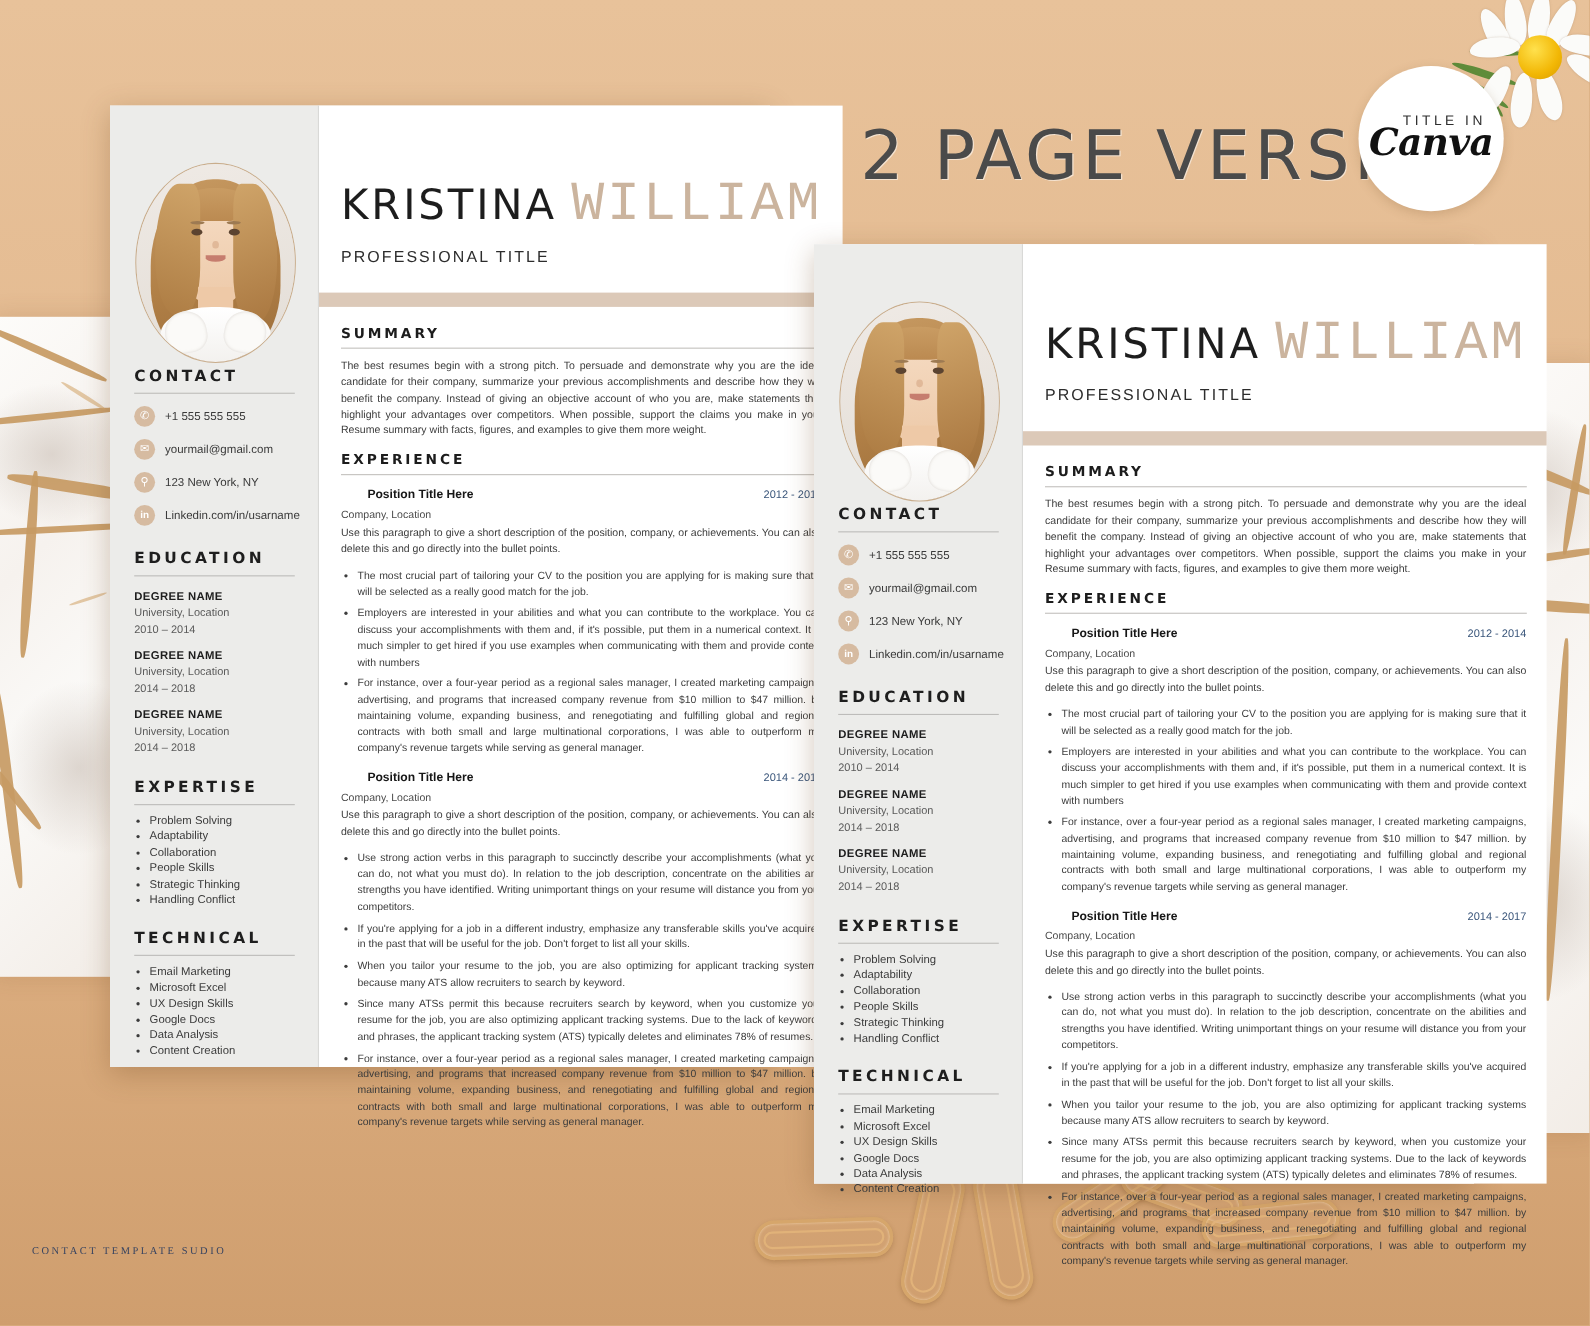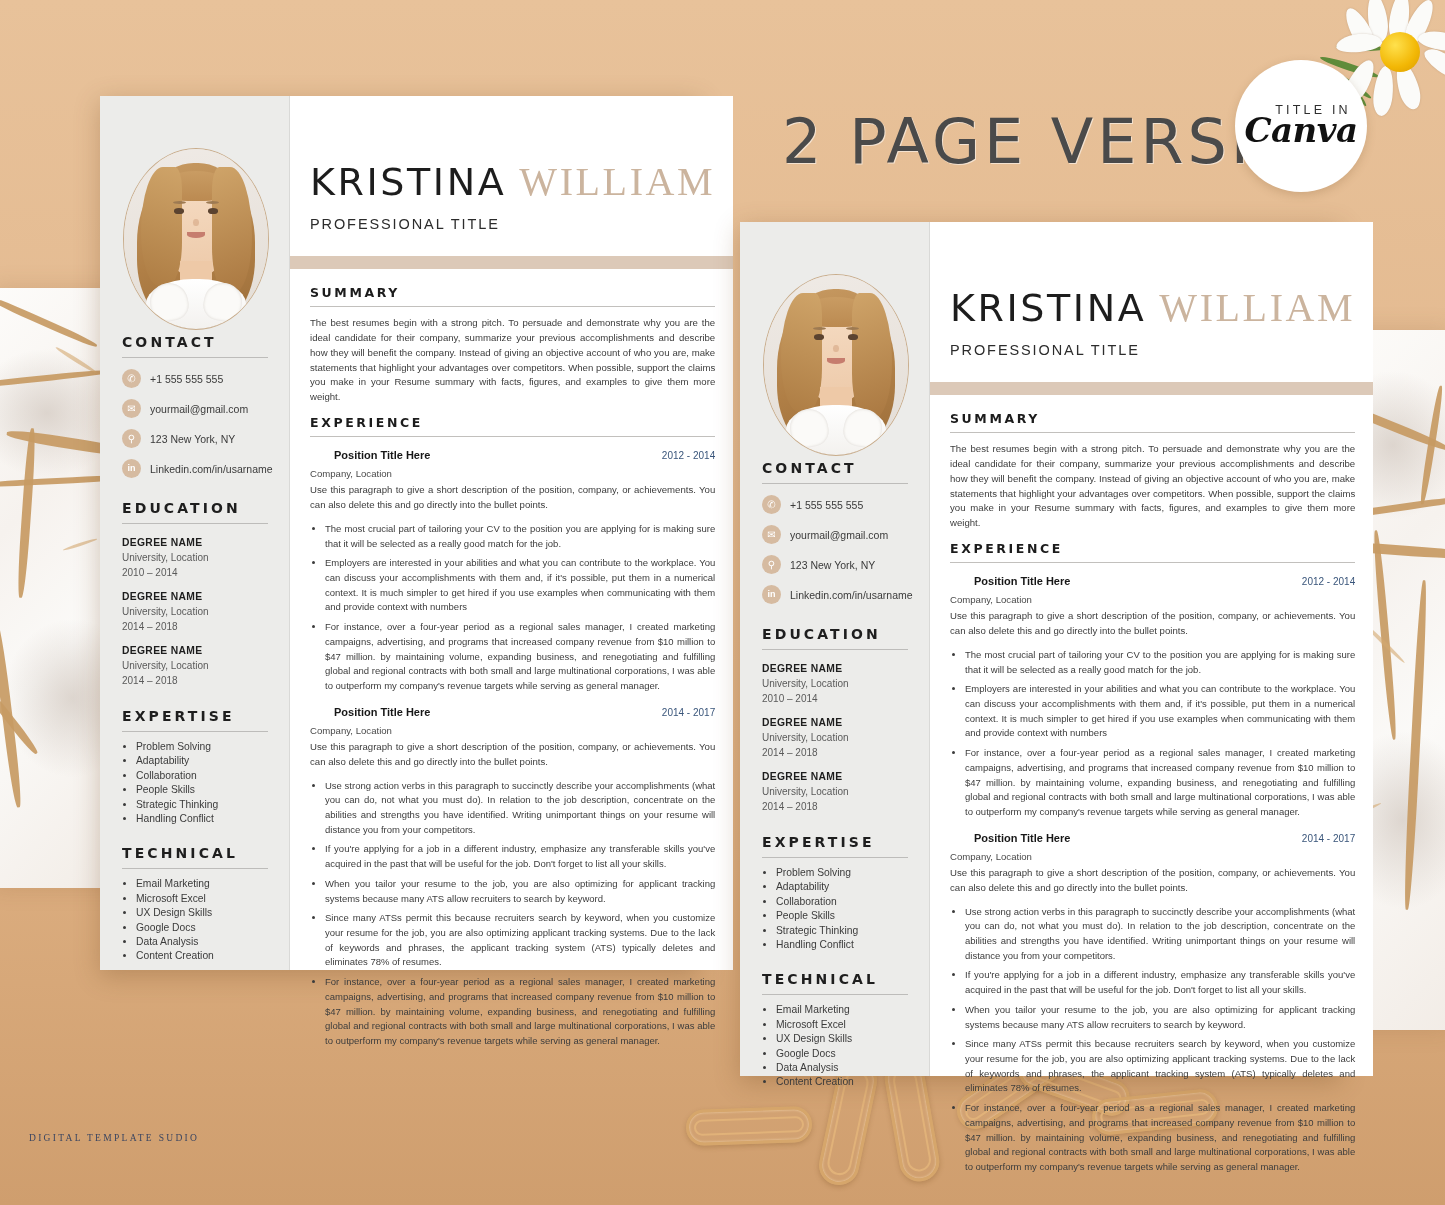--- a/index.html
+++ b/index.html
@@ -70,22 +70,22 @@
   .sidebar:after{content:"";position:absolute;right:0;top:0;bottom:0;width:1px;background:#d9d9d7;}
   #resume-1 .sidebar{width:190px;padding:0 22px;}
   #resume-2 .sidebar{width:190px;padding:0 22px;}
 
   .main{flex:1;box-sizing:border-box;position:relative;background:#fff;}
 
   
   .name-row{display:flex;align-items:baseline;gap:13px;}
   .name-first{font-size:38px;letter-spacing:2.6px;color:#1d1d1d;font-weight:400;
     font-family:"DejaVu Sans", sans-serif;}
-  .name-last{font-size:40px;letter-spacing:2.6px;color:#cbb49e;font-weight:300;
-    font-family:Liberation Serif, serif;}
+  .name-last{font-size:50px;letter-spacing:2.6px;color:#cbb49e;font-weight:300;
+    font-family:Liberation Mono, monospace;}
   .prof-title{font-size:14.5px;letter-spacing:1.9px;color:#2c2c2c;margin-top:11px;}
   .accent-bar{height:13px;background:#dcc9b8;}
 
   
   .photo-wrap{position:absolute;border-radius:50%;overflow:hidden;
     border:1.5px solid #c9ad8c;background:#e7e3df;}
   .ph-bg{position:absolute;inset:0;background:linear-gradient(170deg,#efeae5,#e3ddd6);}
   .ph-hairback{position:absolute;left:9%;top:8%;width:82%;height:92%;border-radius:48% 48% 42% 42%;
     background:linear-gradient(165deg,#c79a62,#b07f46 55%,#9a6c39);}
   .ph-face{position:absolute;left:27%;top:15%;width:46%;height:56%;border-radius:50% 50% 45% 45%;
@@ -211,21 +211,21 @@
   </div>
 
 <div id="pageversion">2 PAGE VERSION</div>
 
 <div id="canva-badge">
   <div class="made">TITLE IN</div>
   <div class="canva">Canva</div>
 </div>
 
 <div id="watermark">
-  <div class="sub">DIGITAL TEMPLATE SUDIO</div>
+  <div class="sub">CONTACT TEMPLATE SUDIO</div>
 </div>
 
 <div class="resume" id="resume-1">
   <div class="sidebar">
     <div class="photo-wrap" style="left:23px;top:52px;width:144px;height:180px;">
       <div class="ph-bg"></div>
         <div class="ph-hairback"></div>
         <div class="ph-face"></div>
       <div class="ph-fringe"></div>
         <div class="ph-hairfront-l"></div>

